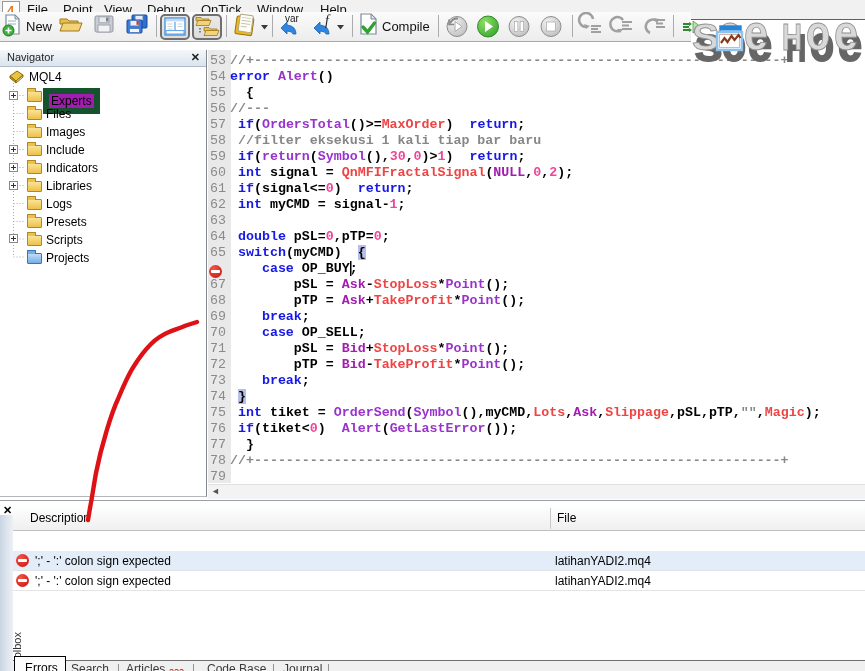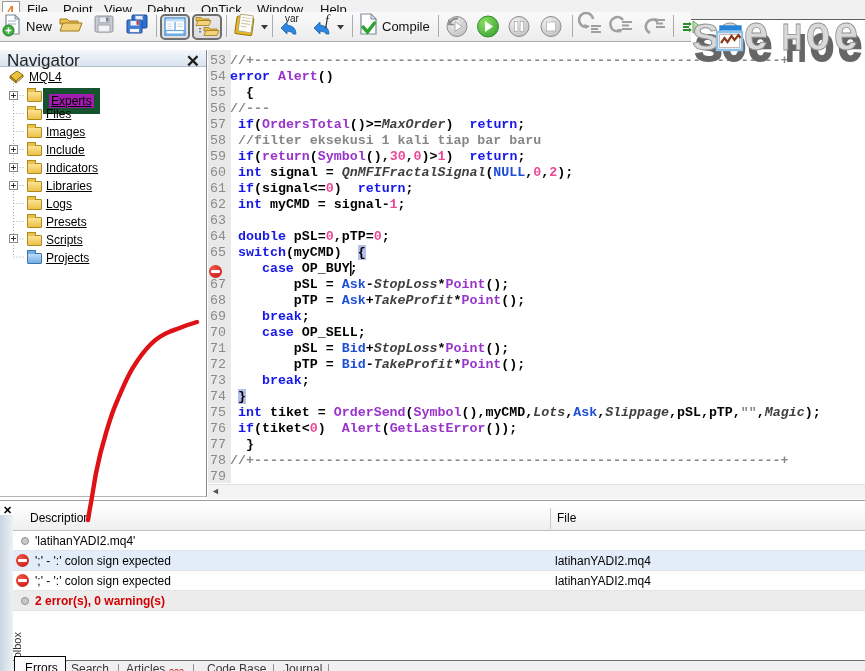--- a/index.html
+++ b/index.html
@@ -19,45 +19,45 @@
     background:linear-gradient(#FBFBFB,#ECECEC); border-bottom:1px solid #A9A9A9; }
   .tsep { position:absolute; top:3px; width:1px; height:22px; background:#ABABAB; }
   .tbtxt { position:absolute; top:7px; font-size:13px; color:#111; }
   .press { position:absolute; top:2px; width:30px; height:26px; border:2px solid #6F6F6F;
     border-radius:5px; background:linear-gradient(#E9E9E9,#DDDDDD); }
   
   #nav { left:0; top:50px; width:207px; height:447px; background:#fff;
     border-right:1px solid #828790; border-bottom:1px solid #B6B6B6;}
   #navhdr { left:0; top:0; width:206px; height:17px;
     background:linear-gradient(#F4F7FA,#D9E4EF); border-bottom:1px solid #B0BCC8; }
-  #navhdr span { position:absolute; left:7px; top:1px; font-size:17px; color:#1E1E1E; }
+  #navhdr span { position:absolute; left:7px; top:1px; font-size:11px; color:#1E1E1E; }
   #navx { position:absolute; left:auto !important; right:6px; top:2px; font-size:11px; font-weight:bold; color:#000; }
-  .ti { position:absolute; font-size:12px; color:#000;text-decoration:underline; }
+  .ti { position:absolute; font-size:12px; color:#000; }
   .plus { position:absolute; width:9px; height:9px; border:1px solid #848A93; background:#fff; }
   .plus:before { content:""; position:absolute; left:1px; top:3px; width:5px; height:1px; background:#333; }
   .plus:after  { content:""; position:absolute; left:3px; top:1px; width:1px; height:5px; background:#333; }
   .fold { position:absolute; width:15px; height:11px; background:linear-gradient(#FBE396,#EDC148);
     border:1px solid #B08A1E; border-radius:1px; margin-top:2px; }
   .fold:before { content:""; position:absolute; left:-1px; top:-4px; width:7px; height:3px;
     background:#EDC148; border:1px solid #B08A1E; border-bottom:none; border-radius:1px 1px 0 0; }
   .fold.blue { background:linear-gradient(#BFDCF8,#74AEE4); border-color:#3E76AC; }
   .fold.blue:before { background:#74AEE4; border-color:#3E76AC; }
   
   #editor { left:208px; top:50px; width:681px; height:450px; background:#fff; }
   #gutter { position:absolute; left:0; top:0; width:23px; height:433px; background:#E9E9E9; }
   pre.codecol { position:absolute; font-family:"Liberation Mono", monospace;
     font-size:13.3px; line-height:16px; font-weight:bold; }
   #lnums { left:0px; top:3px; width:18px; text-align:right; color:#8A8A8A; font-weight:normal;}
   #code { left:22px; top:3px; color:#000; }
   .k { color:#1518E8; } 
   .f { color:#9933CC; } 
-  .d { color:#404040;font-style:italic; } 
+  .d { color:#ef4444; } 
   .g { color:#878787; } 
   .n { color:#ec4899; } 
-  .p { color:#1d4ed8; } 
+  .p { color:#a21caf; } 
   .s { color:#878787; } 
   .hl { background:#B7BFE9; }
   #caret { box-shadow:inset 1.5px 0 0 #000; }
   #hsb { position:absolute; left:0px; top:434px; width:657px; height:15px; background:#F3F3F3; border-top:1px solid #E0E0E0;}
   
   #bottom { left:0; top:500px; width:865px; height:171px; background:#fff; border-top:1px solid #999FA5; }
   #tbxstrip { left:0; top:14px; width:13px; height:157px;
     background:linear-gradient(to right,#C9D5E3,#EDF1F6); }
   #tbxlabel { position:absolute; left:-2px; top:130px; font-size:11px; color:#333;
     transform:rotate(-90deg); transform-origin:center; white-space:nowrap; }
@@ -352,37 +352,29 @@
   <div class="abs" id="bottom">
     <span class="abs" id="bx">✕</span>
     <div class="abs" id="tbxstrip">
         <span id="tbxlabel">Toolbox</span>
       </div>
     <div class="abs" id="phdr">
       <span class="rtxt" style="left:17px;top:5px">Description</span>
       <span class="rtxt" style="left:544px;top:5px">File</span>
       <div style="position:absolute;left:537px;top:2px;width:1px;height:21px;background:#C9C9C9"></div>
     </div>
-    <div class="row" style="top:30px">
-      <div class="gdot" style="left:8px;top:6px"></div>
-      <span class="rtxt" style="left:22px">'latihanYADI2.mq4'</span>
-    </div>
     <div class="row" style="top:50px;background:#E2EDF9">
       <div class="noent" style="left:3px;top:3px"></div>
       <span class="rtxt" style="left:22px">';' - ':' colon sign expected</span>
       <span class="rtxt" style="left:542px">latihanYADI2.mq4</span>
     </div>
     <div class="row" style="top:70px">
       <div class="noent" style="left:3px;top:3px"></div>
       <span class="rtxt" style="left:22px">';' - ':' colon sign expected</span>
       <span class="rtxt" style="left:542px">latihanYADI2.mq4</span>
-    </div>
-    <div class="row" style="top:90px;background:#ECECEC">
-      <div class="gdot" style="left:8px;top:6px"></div>
-      <span class="rtxt" style="left:22px;color:#D40000;font-weight:bold">2 error(s), 0 warning(s)</span>
     </div>
     <div class="abs" id="tabbar">
       <div id="errtab">
           <span>Errors</span>
         </div>
       <span class="tab" style="left:58px">Search</span>
       <span class="tpipe" style="left:104px">|</span>
       <span class="tab" style="left:113px">Articles</span>
       <span class="tab" style="left:156px;color:#C00000;font-size:9px;top:6px">222</span>
       <span class="tpipe" style="left:179px">|</span>

